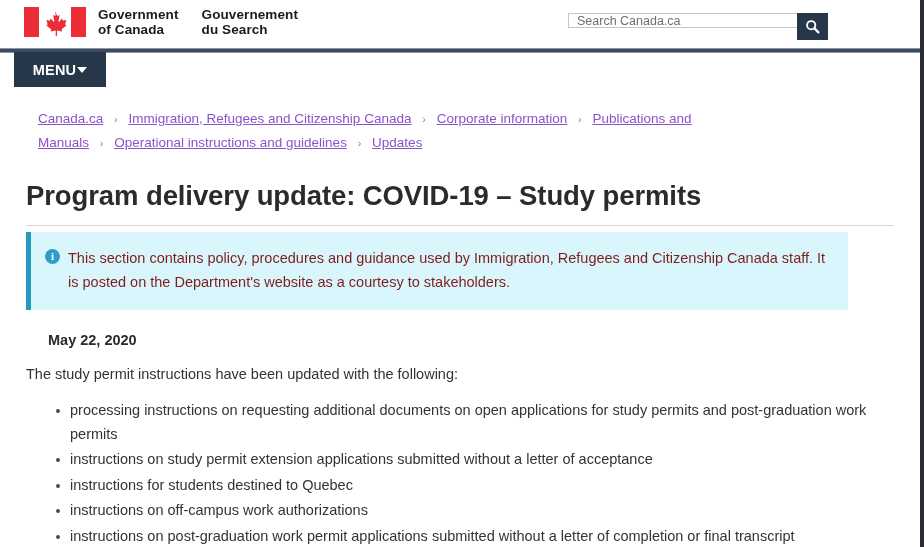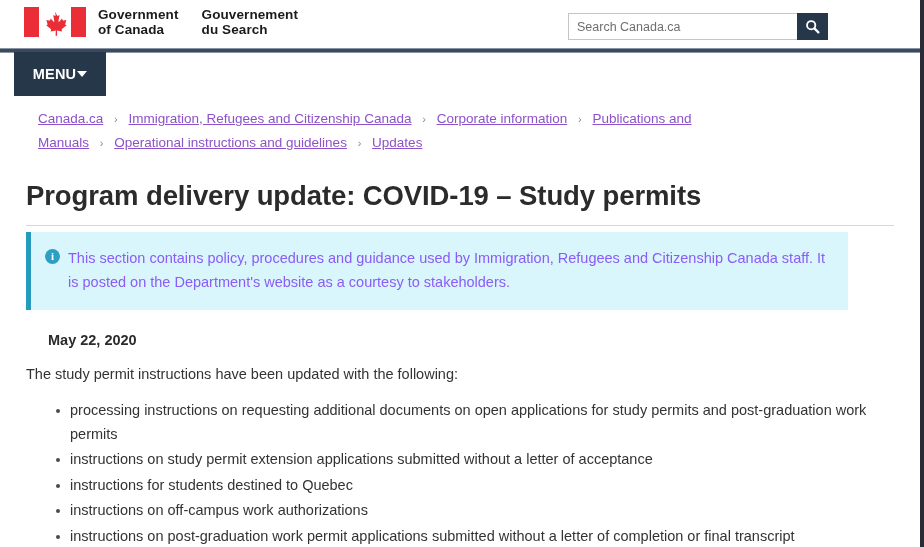--- a/index.html
+++ b/index.html
@@ -62,21 +62,21 @@
   .search-wrap {
     position: absolute;
     right: 92px;
     top: 13px;
     display: flex;
     align-items: stretch;
     height: 27px;
   }
   .search-input {
     width: 229px;
-    height: 27px;
+    height: 15px;
     border: 1px solid #c5c5c5;
     border-right: none;
     padding: 0 8px;
     font-family: "Liberation Sans", sans-serif;
     font-size: 12.5px;
     color: #5c5c5c;
     background: #ffffff;
     outline: none;
   }
   .search-input::placeholder { color: #6f6f6f; }
@@ -107,21 +107,21 @@
   .menu-bar {
     height: 36px;
     position: relative;
     background: #ffffff;
   }
   .menu-button {
     position: absolute;
     left: 14px;
     top: -1px;
     width: 92px;
-    height: 44px;
+    height: 35px;
     background: #26374a;
     color: #ffffff;
     border: none;
     font-family: "Liberation Sans", sans-serif;
     font-size: 14.5px;
     font-weight: bold;
     letter-spacing: 0.2px;
     display: flex;
     align-items: center;
     justify-content: center;
@@ -201,21 +201,21 @@
     font-family: "Liberation Serif", serif;
     display: flex;
     align-items: center;
     justify-content: center;
     margin-top: 3px;
     line-height: 1;
   }
   .info-text {
     font-size: 14.5px;
     line-height: 24px;
-    color: #8b5cf6;
+    color: #7f1d1d;
     max-width: 790px;
   }
 
   
   .update-date {
     margin-top: 22px;
     font-size: 14.5px;
     font-weight: bold;
     color: #2b2b2b;
     margin-left: 22px;

